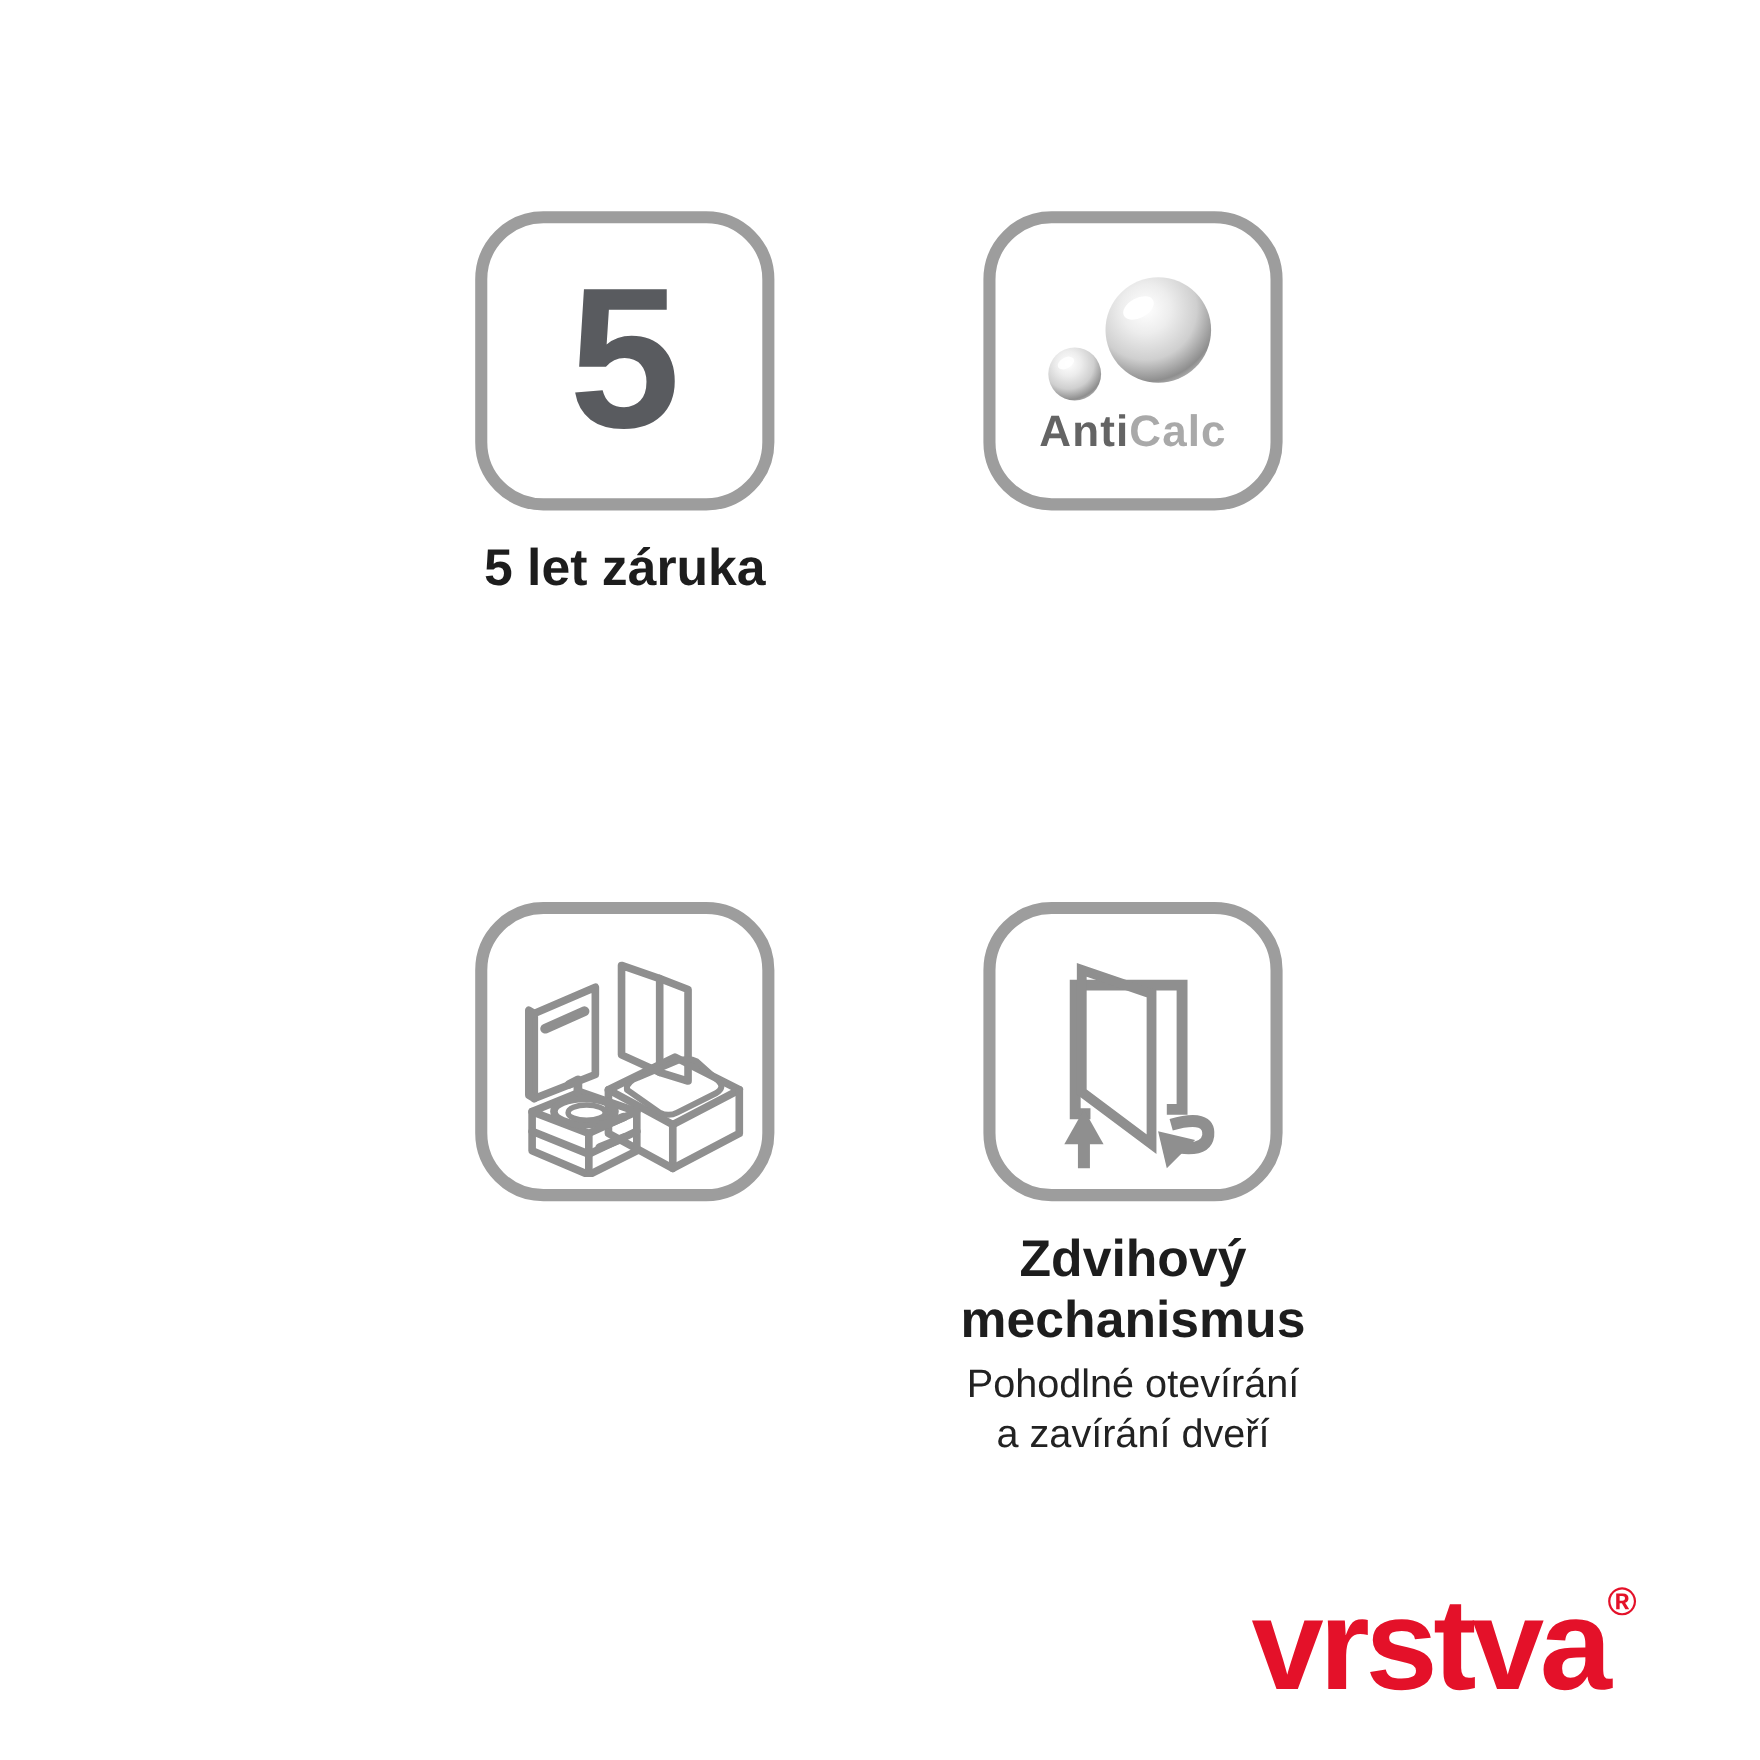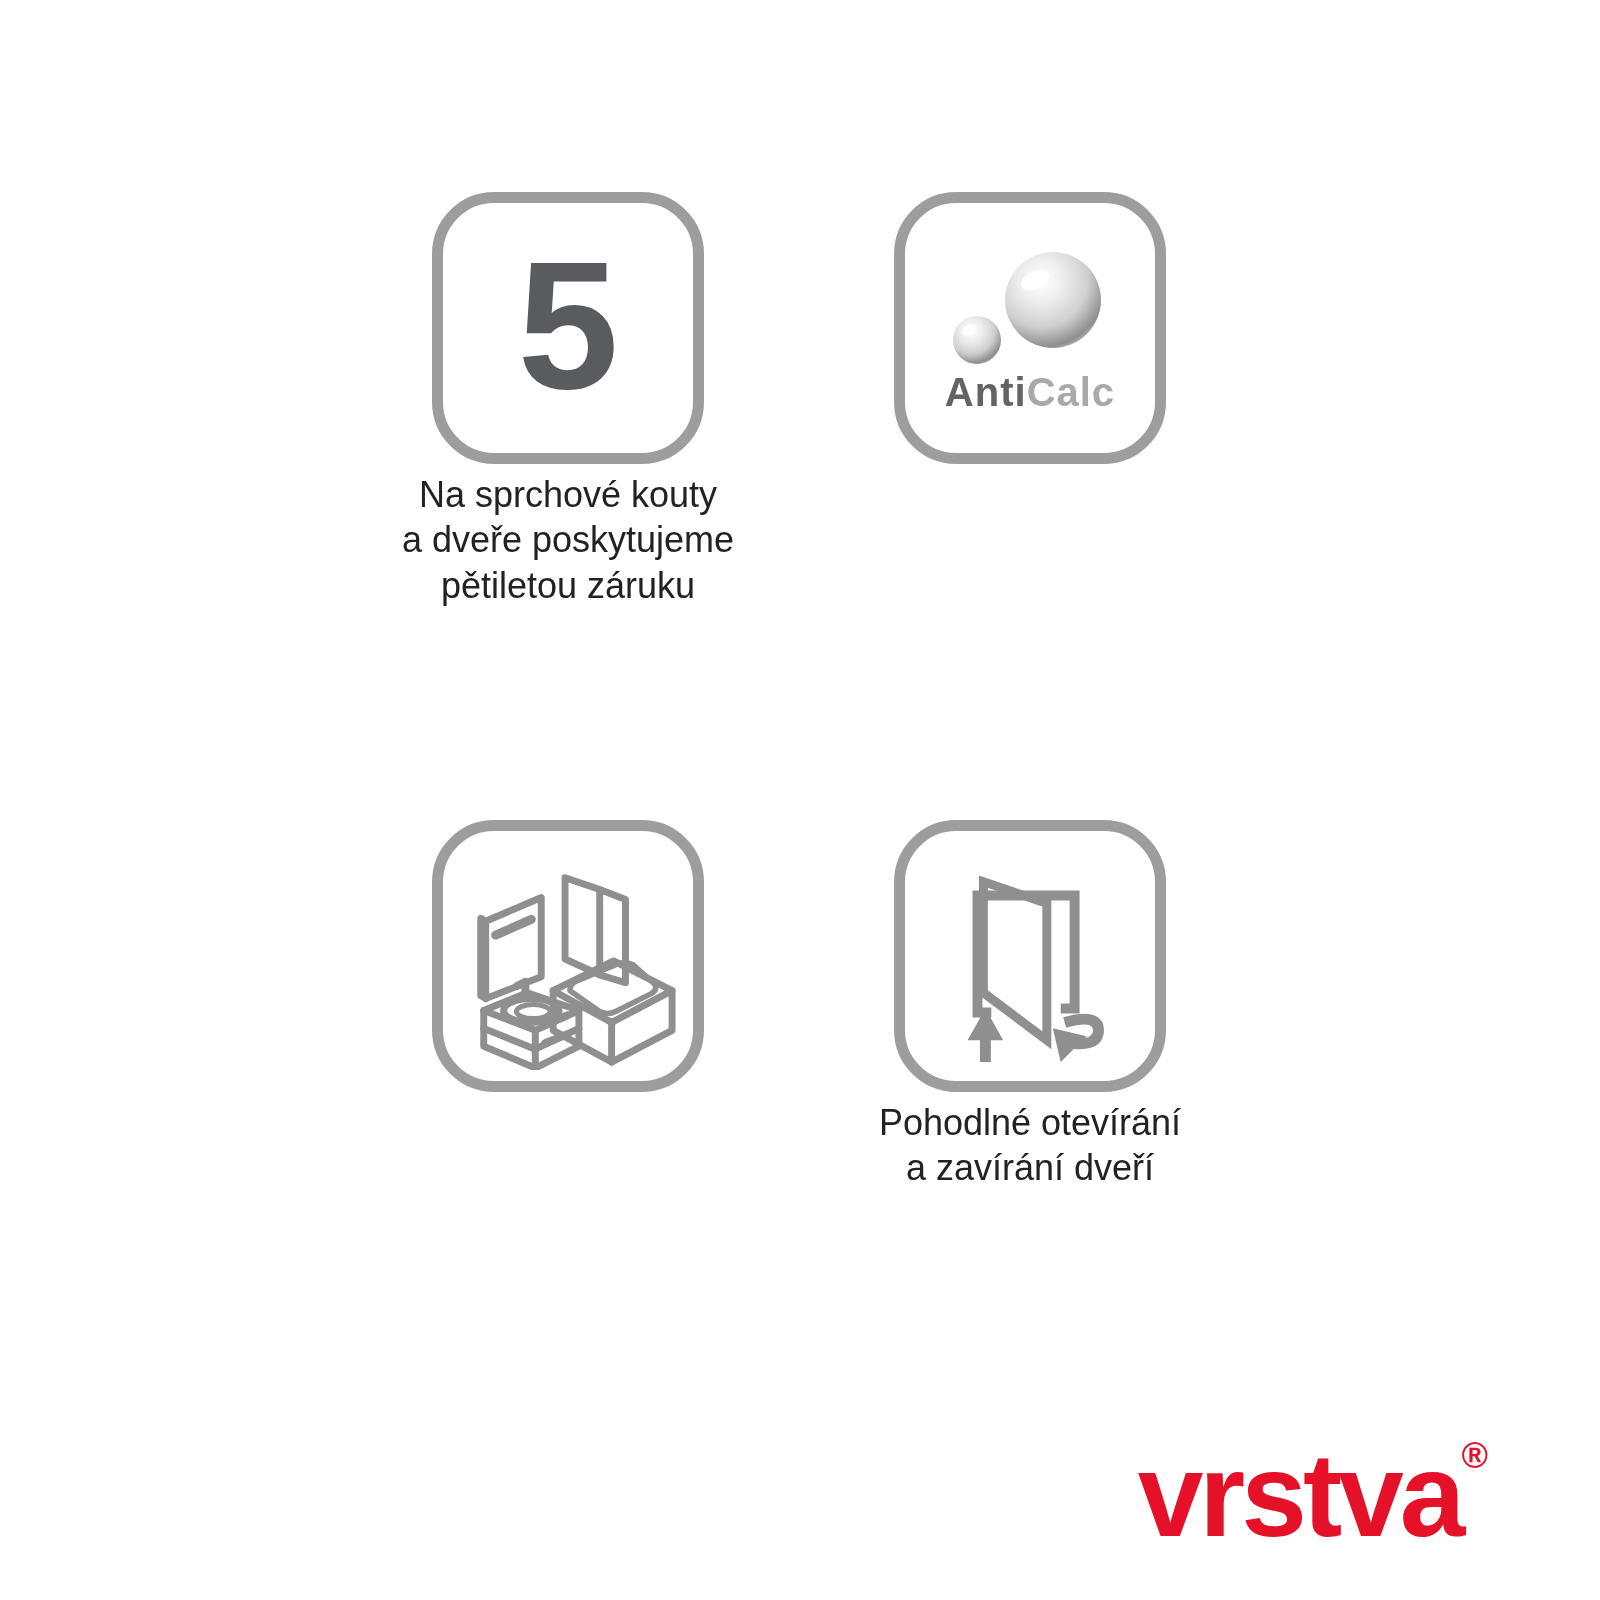--- a/index.html
+++ b/index.html
@@ -45,23 +45,21 @@
 </style>
 </head>
 <body>
 
 <div class="stage">
 
   <div class="feature f1">
     <div class="tile">
       <div class="big-number">5</div>
     </div>
-    <div class="feature-desc">Na sprchové kouty
-a dveře poskytujeme
-pětiletou záruku</div>
+    <div class="feature-title">5 let záruka</div>
   </div>
 
   <div class="feature f2">
     <div class="tile">
       <svg width="190" height="126" viewBox="0 0 190 126">
         <defs>
           <radialGradient id="bubble" cx="38%" cy="30%" r="78%">
             <stop offset="0%" stop-color="#ffffff"></stop>
             <stop offset="30%" stop-color="#ededed"></stop>
             <stop offset="62%" stop-color="#cfcfcf"></stop>
@@ -117,20 +115,22 @@
 
         <path d="M68 40 L132 62 L132 200 L68 152 Z" stroke-width="9"></path>
 
         <path d="M70 222 L70 196" stroke-width="11"></path>
         <path d="M70 168 L52 200 L88 200 Z" fill="#8f8f8f" stroke="none"></path>
 
         <path d="M150 182 Q186 172 184 192 Q182 206 158 203" stroke-width="11"></path>
         <path d="M172 196 L146 222 L138 188 Z" fill="#8f8f8f" stroke="none"></path>
       </svg>
     </div>
+    <div class="feature-title">Zdvihový
+mechanismus</div>
     <div class="feature-desc">Pohodlné otevírání
 a zavírání dveří</div>
   </div>
 
   <div class="logo" style="color: rgb(228, 17, 41);">
     <span>vrstva</span><span class="reg">®</span>
   </div>
 
 </div>
 

